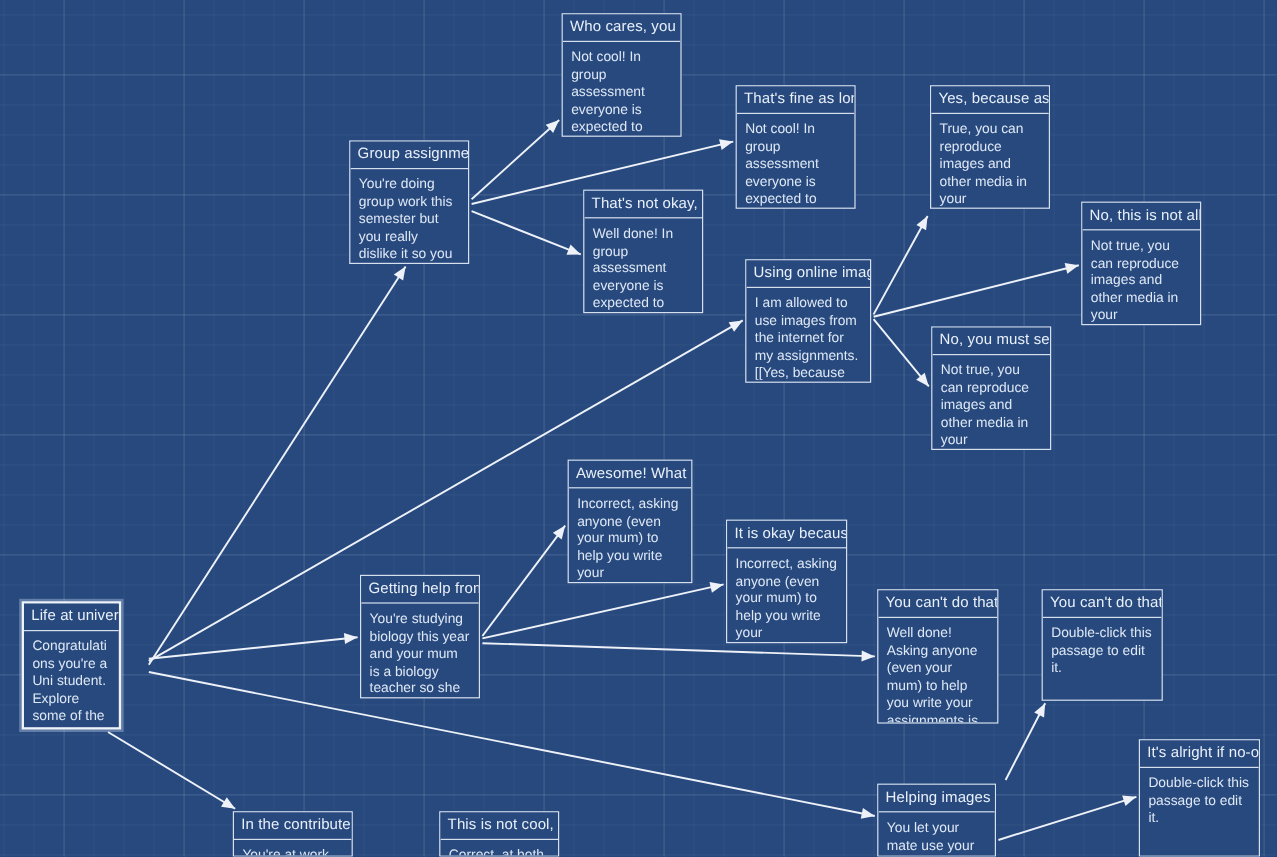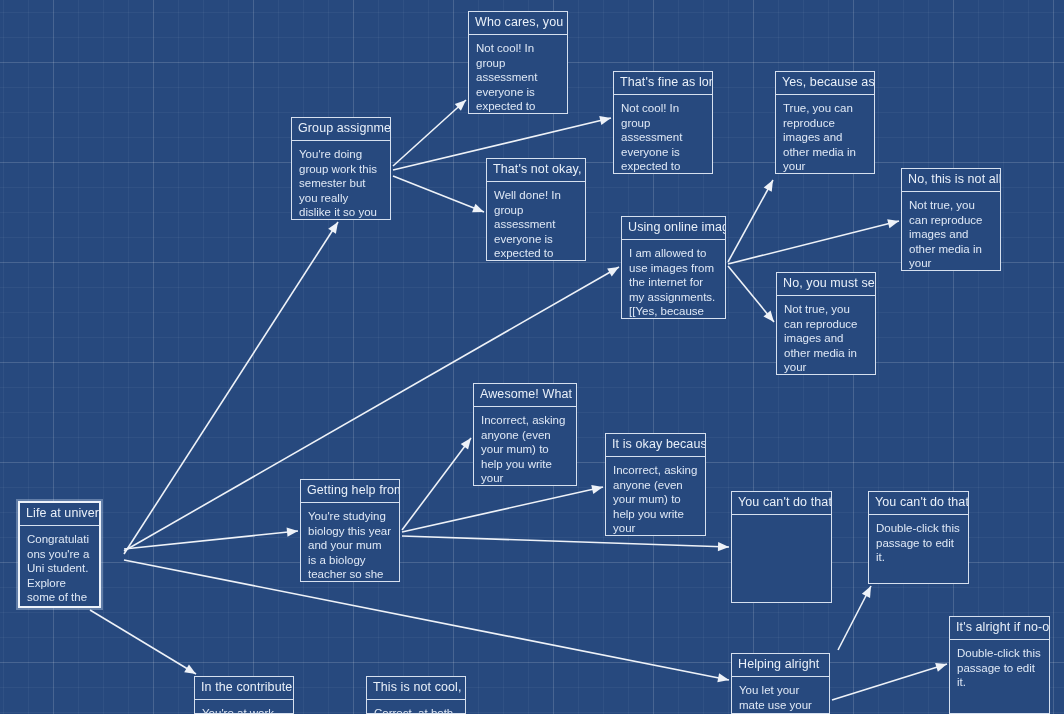--- a/index.html
+++ b/index.html
@@ -201,31 +201,32 @@
       <div class="passage" style="left: 300px; top: 479px; width: 100px; height: 103px;">
         <div class="p-title">Getting help from oth</div>
         <div class="p-body">You're studying biology this year and your mum is a biology teacher so she writes your assignment f…</div>
       </div>
       <div class="passage selected" style="left: 18px; top: 501px; width: 83px; height: 107px;">
         <div class="p-title">Life at university</div>
         <div class="p-body">Congratulations you're a Uni student. Explore some of the ethical challenges a student may fa…</div>
       </div>
       <div class="passage" style="left: 731px; top: 491px; width: 101px; height: 112px;">
         <div class="p-title">You can't do that, eve</div>
+        <div class="p-body">Well done! Asking anyone (even your mum) to help you write your assignments is</div>
       </div>
       <div class="passage" style="left: 868px; top: 491px; width: 101px; height: 93px;">
         <div class="p-title">You can't do that, it's</div>
         <div class="p-body">Double-click this passage to edit it.</div>
       </div>
       <div class="passage" style="left: 949px; top: 616px; width: 101px; height: 98px;">
         <div class="p-title">It's alright if no-one f</div>
         <div class="p-body">Double-click this passage to edit it.</div>
       </div>
       <div class="passage" style="left: 731px; top: 653px; width: 99px; height: 61px;">
-        <div class="p-title">Helping alright</div>
+        <div class="p-title">Helping images</div>
         <div class="p-body">You let your mate use your material from an</div>
       </div>
       <div class="passage" style="left: 194px; top: 676px; width: 100px; height: 38px;">
         <div class="p-title">In the contribute</div>
         <div class="p-body">You're at work and</div>
       </div>
       <div class="passage" style="left: 366px; top: 676px; width: 100px; height: 38px;">
         <div class="p-title">This is not cool, at wo</div>
         <div class="p-body">Correct, at both work</div>
       </div>

